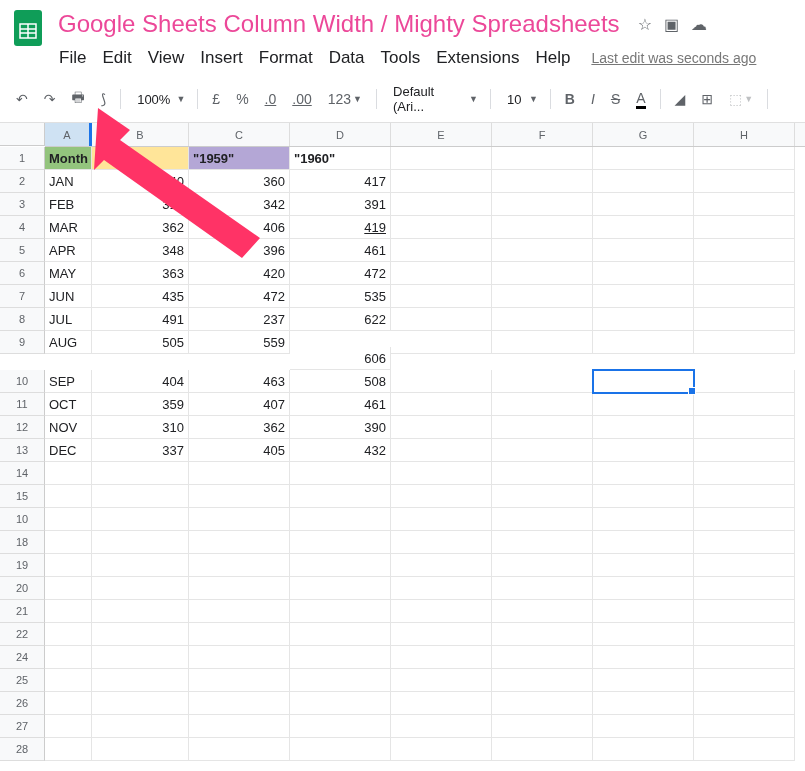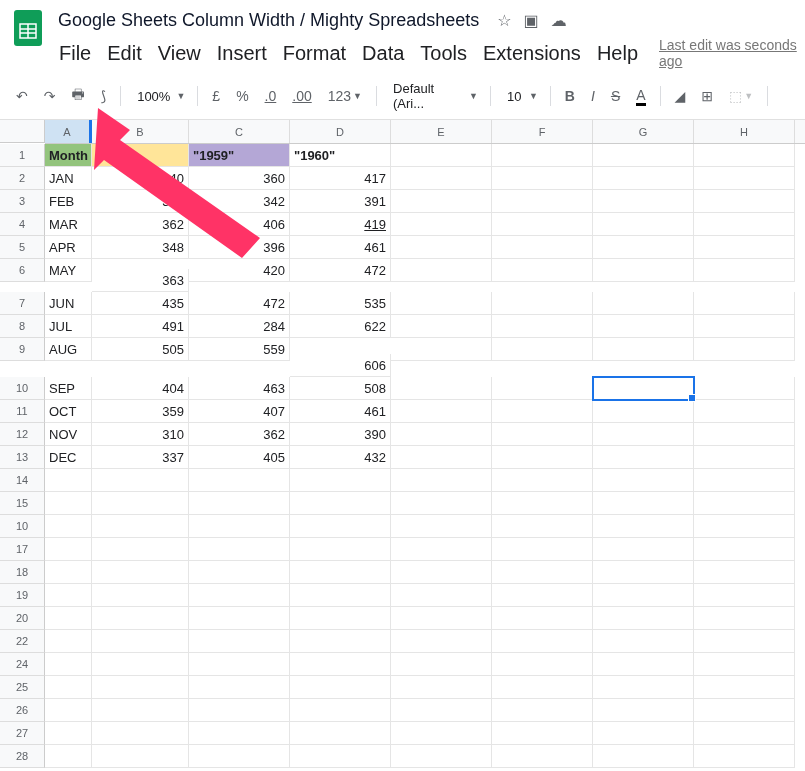--- a/index.html
+++ b/index.html
@@ -2,25 +2,25 @@
 <html><head>
 <meta charset="utf-8">
 <style>
 * { margin: 0; padding: 0; box-sizing: border-box; }
 body { font-family: Arial, sans-serif; font-size: 13px; color: #202124; background: #fff; width: 805px; height: 771px; overflow: hidden; position: relative; }
 .header { display: flex; align-items: flex-start; padding: 8px 8px 0 8px; }
 .logo { width: 40px; height: 40px; display: flex; align-items: center; justify-content: center; margin-right: 4px; }
 .logo-svg { width: 28px; height: 36px; }
 .title-area { flex: 1; }
 .title-row { display: flex; align-items: center; gap: 12px; }
-.doc-title { font-size: 18px; color: #0f172a; padding: 2px 6px; }
+.doc-title { font-size: 24px; color: #ec4899; padding: 2px 6px; }
 .title-icons { display: flex; gap: 12px; color: #5f6368; }
 .title-icons span { font-size: 16px; }
 .menu-row { display: flex; align-items: center; gap: 2px; padding: 4px 0; }
-.menu-item { padding: 4px 7px; font-size: 20px; color: #202124; cursor: pointer; }
+.menu-item { padding: 4px 7px; font-size: 17px; color: #202124; cursor: pointer; }
 .last-edit { color: #777; text-decoration: underline; font-size: 14px; margin-left: 12px; }
 .toolbar { display: flex; align-items: center; padding: 6px 10px; border-bottom: 1px solid #e0e0e0; gap: 4px; color: #5f6368; }
 .tb-btn { padding: 4px 6px; display: flex; align-items: center; justify-content: center; cursor: pointer; font-size: 14px; }
 .tb-sep { width: 1px; height: 20px; background: #dadce0; margin: 0 4px; }
 .tb-text { font-size: 13px; color: #202124; padding: 0 4px; }
 .tb-arrow { font-size: 9px; color: #5f6368; margin-left: 2px; }
 .zoom-sel, .font-sel, .size-sel { display: flex; align-items: center; padding: 2px 4px; }
 .spreadsheet { position: relative; }
 .corner { position: absolute; left: 0; top: 0; width: 45px; height: 23px; background: #f8f9fa; border-right: 1px solid #ccc; border-bottom: 1px solid #ccc; }
 .col-headers { display: flex; margin-left: 45px; background: #f8f9fa; border-bottom: 1px solid #ccc; }
@@ -190,21 +190,21 @@
         <div class="cell num" style="width: 101px;">396</div>
         <div class="cell num" style="width: 101px;">461</div>
         <div class="cell" style="width: 101px;"></div>
         <div class="cell" style="width: 101px;"></div>
         <div class="cell" style="width: 101px;"></div>
         <div class="cell" style="width: 101px;"></div>
       </div>
       <div class="row">
         <div class="row-h">6</div>
         <div class="cell" style="width: 47px;">MAY</div>
-        <div class="cell num" style="width: 97px; margin-top: 10px;">363</div>
+        <div class="cell num" style="width: 97px;">363</div>
         <div class="cell num" style="width: 101px;">420</div>
         <div class="cell num" style="width: 101px;">472</div>
         <div class="cell" style="width: 101px;"></div>
         <div class="cell" style="width: 101px;"></div>
         <div class="cell" style="width: 101px;"></div>
         <div class="cell" style="width: 101px;"></div>
       </div>
       <div class="row">
         <div class="row-h">7</div>
         <div class="cell" style="width: 47px;">JUN</div>
@@ -213,21 +213,21 @@
         <div class="cell num" style="width: 101px;">535</div>
         <div class="cell" style="width: 101px;"></div>
         <div class="cell" style="width: 101px;"></div>
         <div class="cell" style="width: 101px;"></div>
         <div class="cell" style="width: 101px;"></div>
       </div>
       <div class="row">
         <div class="row-h">8</div>
         <div class="cell" style="width: 47px;">JUL</div>
         <div class="cell num" style="width: 97px;">491</div>
-        <div class="cell num" style="width: 101px;">284</div>
+        <div class="cell num" style="width: 101px;">237</div>
         <div class="cell num" style="width: 101px;">622</div>
         <div class="cell" style="width: 101px;"></div>
         <div class="cell" style="width: 101px;"></div>
         <div class="cell" style="width: 101px;"></div>
         <div class="cell" style="width: 101px;"></div>
       </div>
       <div class="row">
         <div class="row-h">9</div>
         <div class="cell" style="width: 47px;">AUG</div>
         <div class="cell num" style="width: 97px;">505</div>
@@ -309,31 +309,20 @@
         <div class="cell" style="width: 47px;"></div>
         <div class="cell" style="width: 97px;"></div>
         <div class="cell" style="width: 101px;"></div>
         <div class="cell" style="width: 101px;"></div>
         <div class="cell" style="width: 101px;"></div>
         <div class="cell" style="width: 101px;"></div>
         <div class="cell" style="width: 101px;"></div>
         <div class="cell" style="width: 101px;"></div>
       </div>
       <div class="row">
-        <div class="row-h">17</div>
-        <div class="cell" style="width: 47px;"></div>
-        <div class="cell" style="width: 97px;"></div>
-        <div class="cell" style="width: 101px;"></div>
-        <div class="cell" style="width: 101px;"></div>
-        <div class="cell" style="width: 101px;"></div>
-        <div class="cell" style="width: 101px;"></div>
-        <div class="cell" style="width: 101px;"></div>
-        <div class="cell" style="width: 101px;"></div>
-      </div>
-      <div class="row">
         <div class="row-h">18</div>
         <div class="cell" style="width: 47px;"></div>
         <div class="cell" style="width: 97px;"></div>
         <div class="cell" style="width: 101px;"></div>
         <div class="cell" style="width: 101px;"></div>
         <div class="cell" style="width: 101px;"></div>
         <div class="cell" style="width: 101px;"></div>
         <div class="cell" style="width: 101px;"></div>
         <div class="cell" style="width: 101px;"></div>
       </div>
@@ -343,20 +332,31 @@
         <div class="cell" style="width: 97px;"></div>
         <div class="cell" style="width: 101px;"></div>
         <div class="cell" style="width: 101px;"></div>
         <div class="cell" style="width: 101px;"></div>
         <div class="cell" style="width: 101px;"></div>
         <div class="cell" style="width: 101px;"></div>
         <div class="cell" style="width: 101px;"></div>
       </div>
       <div class="row">
         <div class="row-h">20</div>
+        <div class="cell" style="width: 47px;"></div>
+        <div class="cell" style="width: 97px;"></div>
+        <div class="cell" style="width: 101px;"></div>
+        <div class="cell" style="width: 101px;"></div>
+        <div class="cell" style="width: 101px;"></div>
+        <div class="cell" style="width: 101px;"></div>
+        <div class="cell" style="width: 101px;"></div>
+        <div class="cell" style="width: 101px;"></div>
+      </div>
+      <div class="row">
+        <div class="row-h">21</div>
         <div class="cell" style="width: 47px;"></div>
         <div class="cell" style="width: 97px;"></div>
         <div class="cell" style="width: 101px;"></div>
         <div class="cell" style="width: 101px;"></div>
         <div class="cell" style="width: 101px;"></div>
         <div class="cell" style="width: 101px;"></div>
         <div class="cell" style="width: 101px;"></div>
         <div class="cell" style="width: 101px;"></div>
       </div>
       <div class="row">

